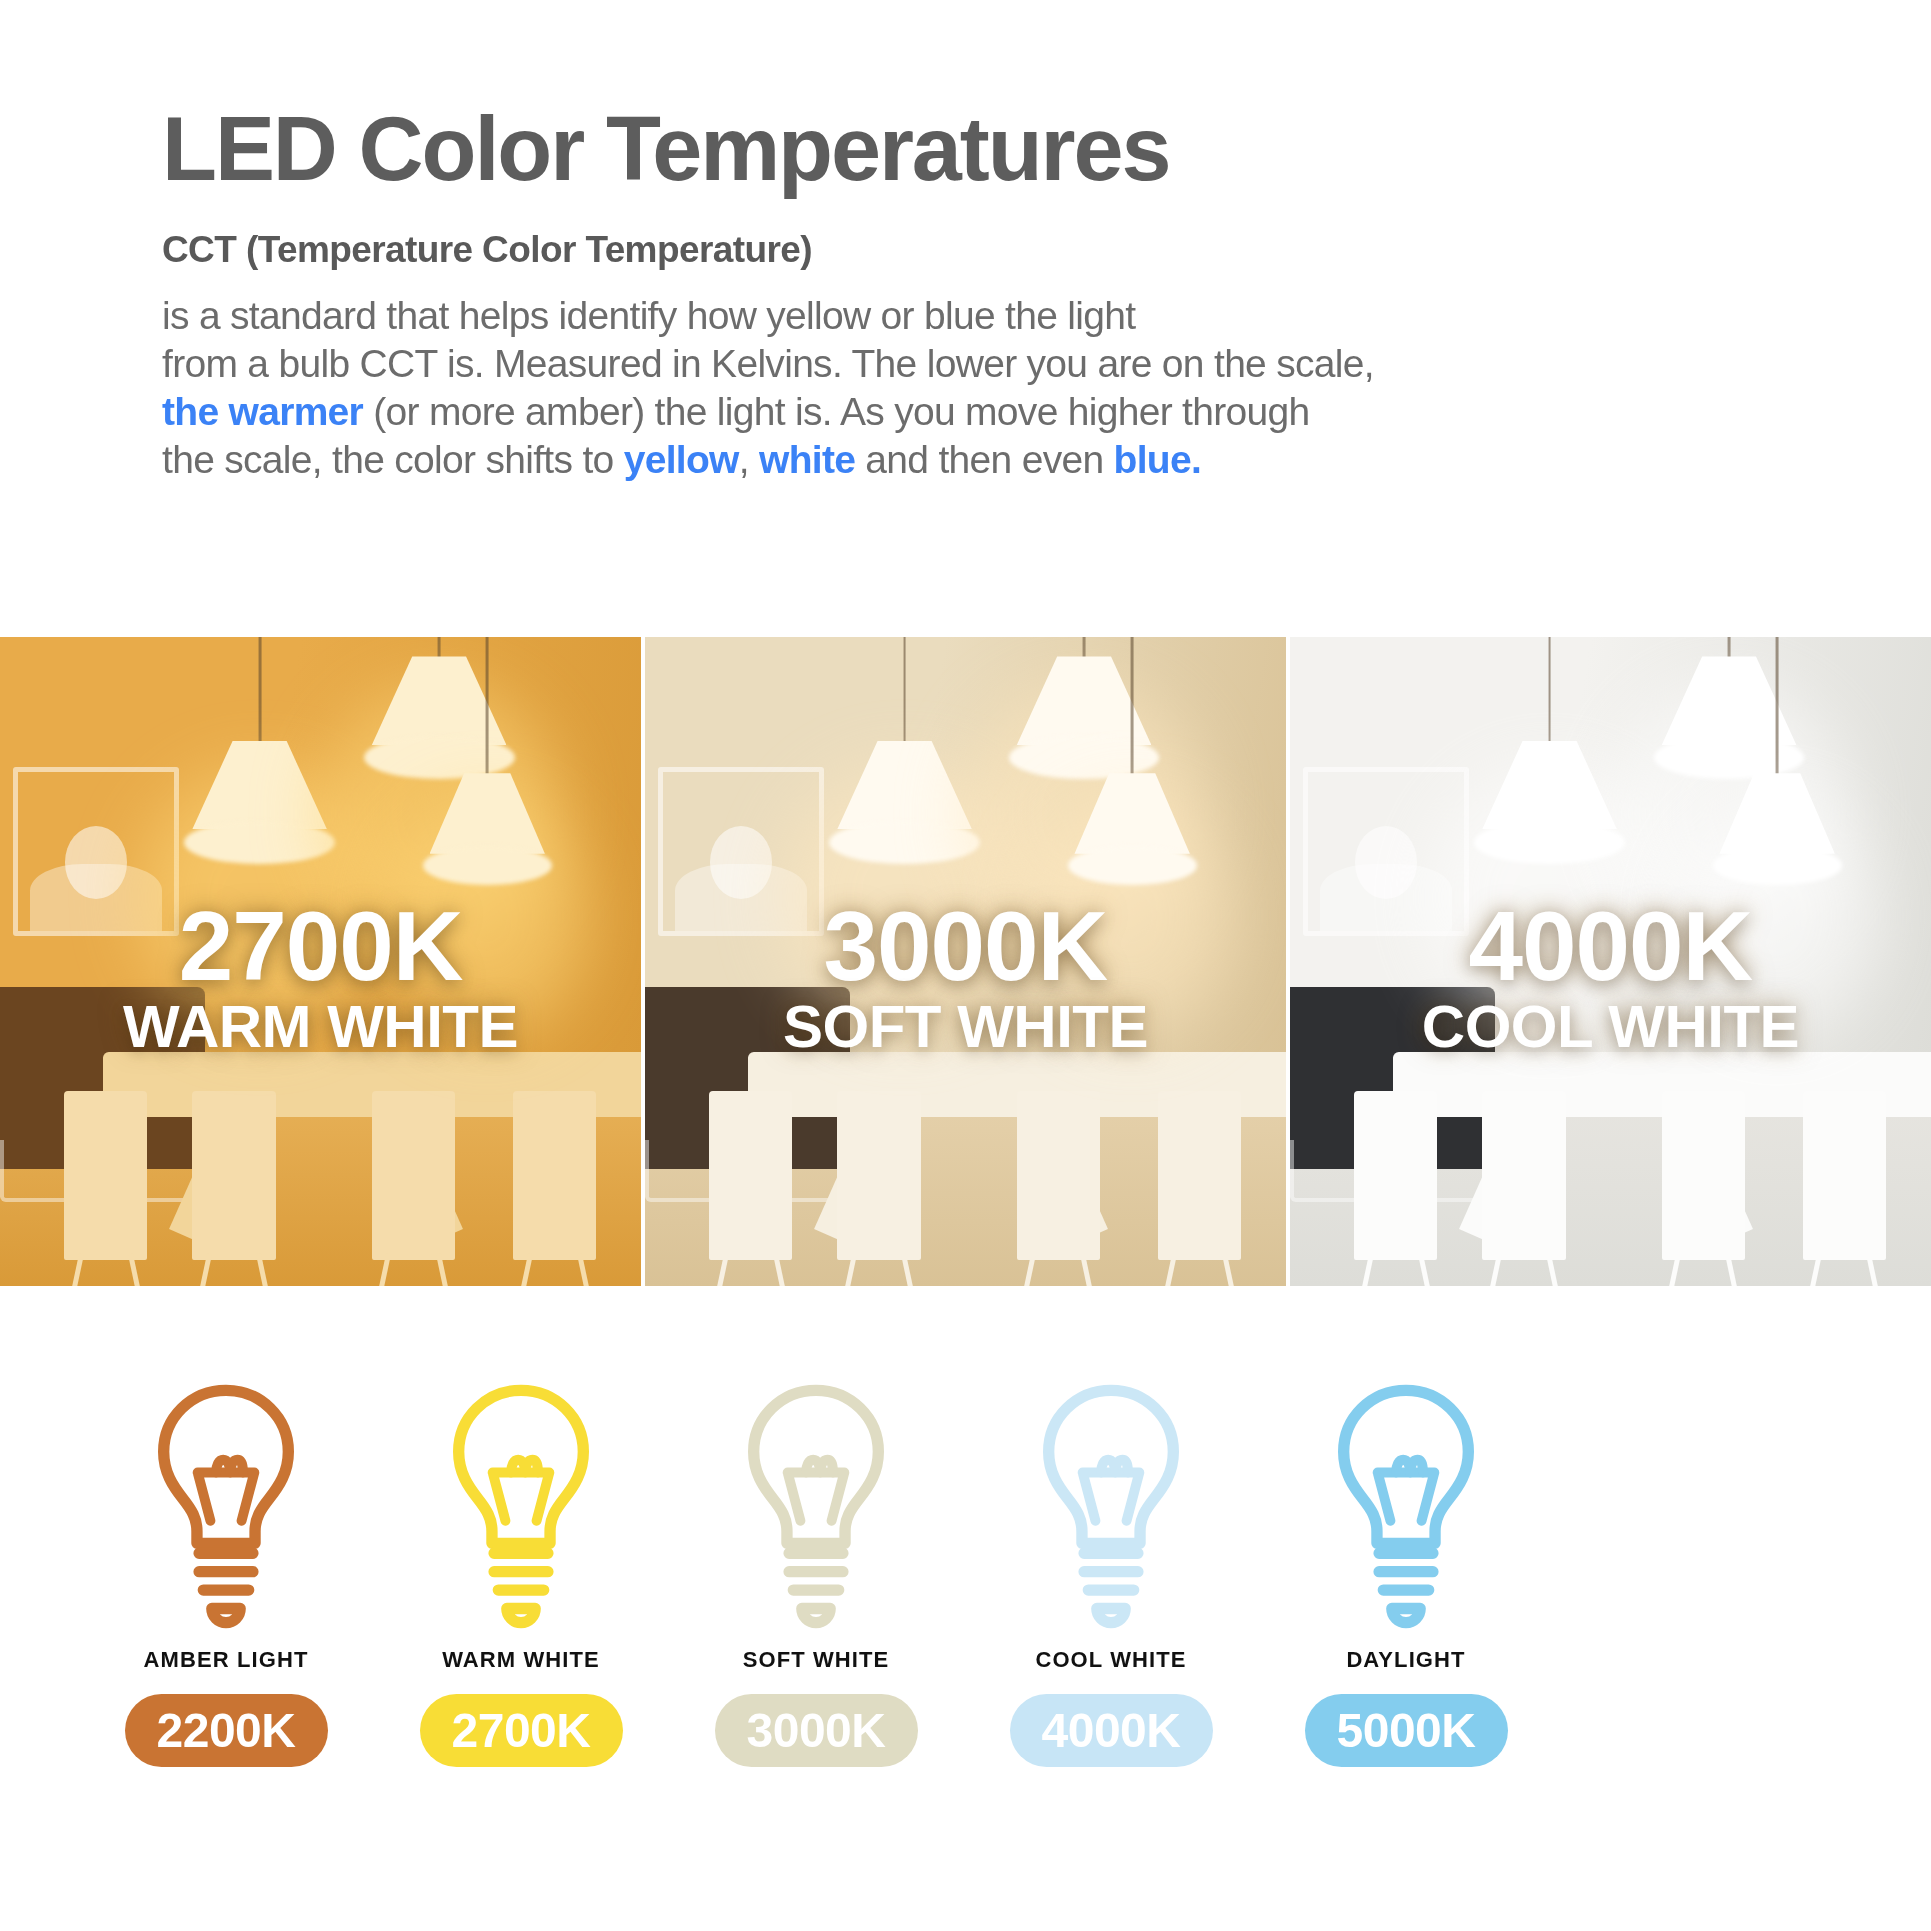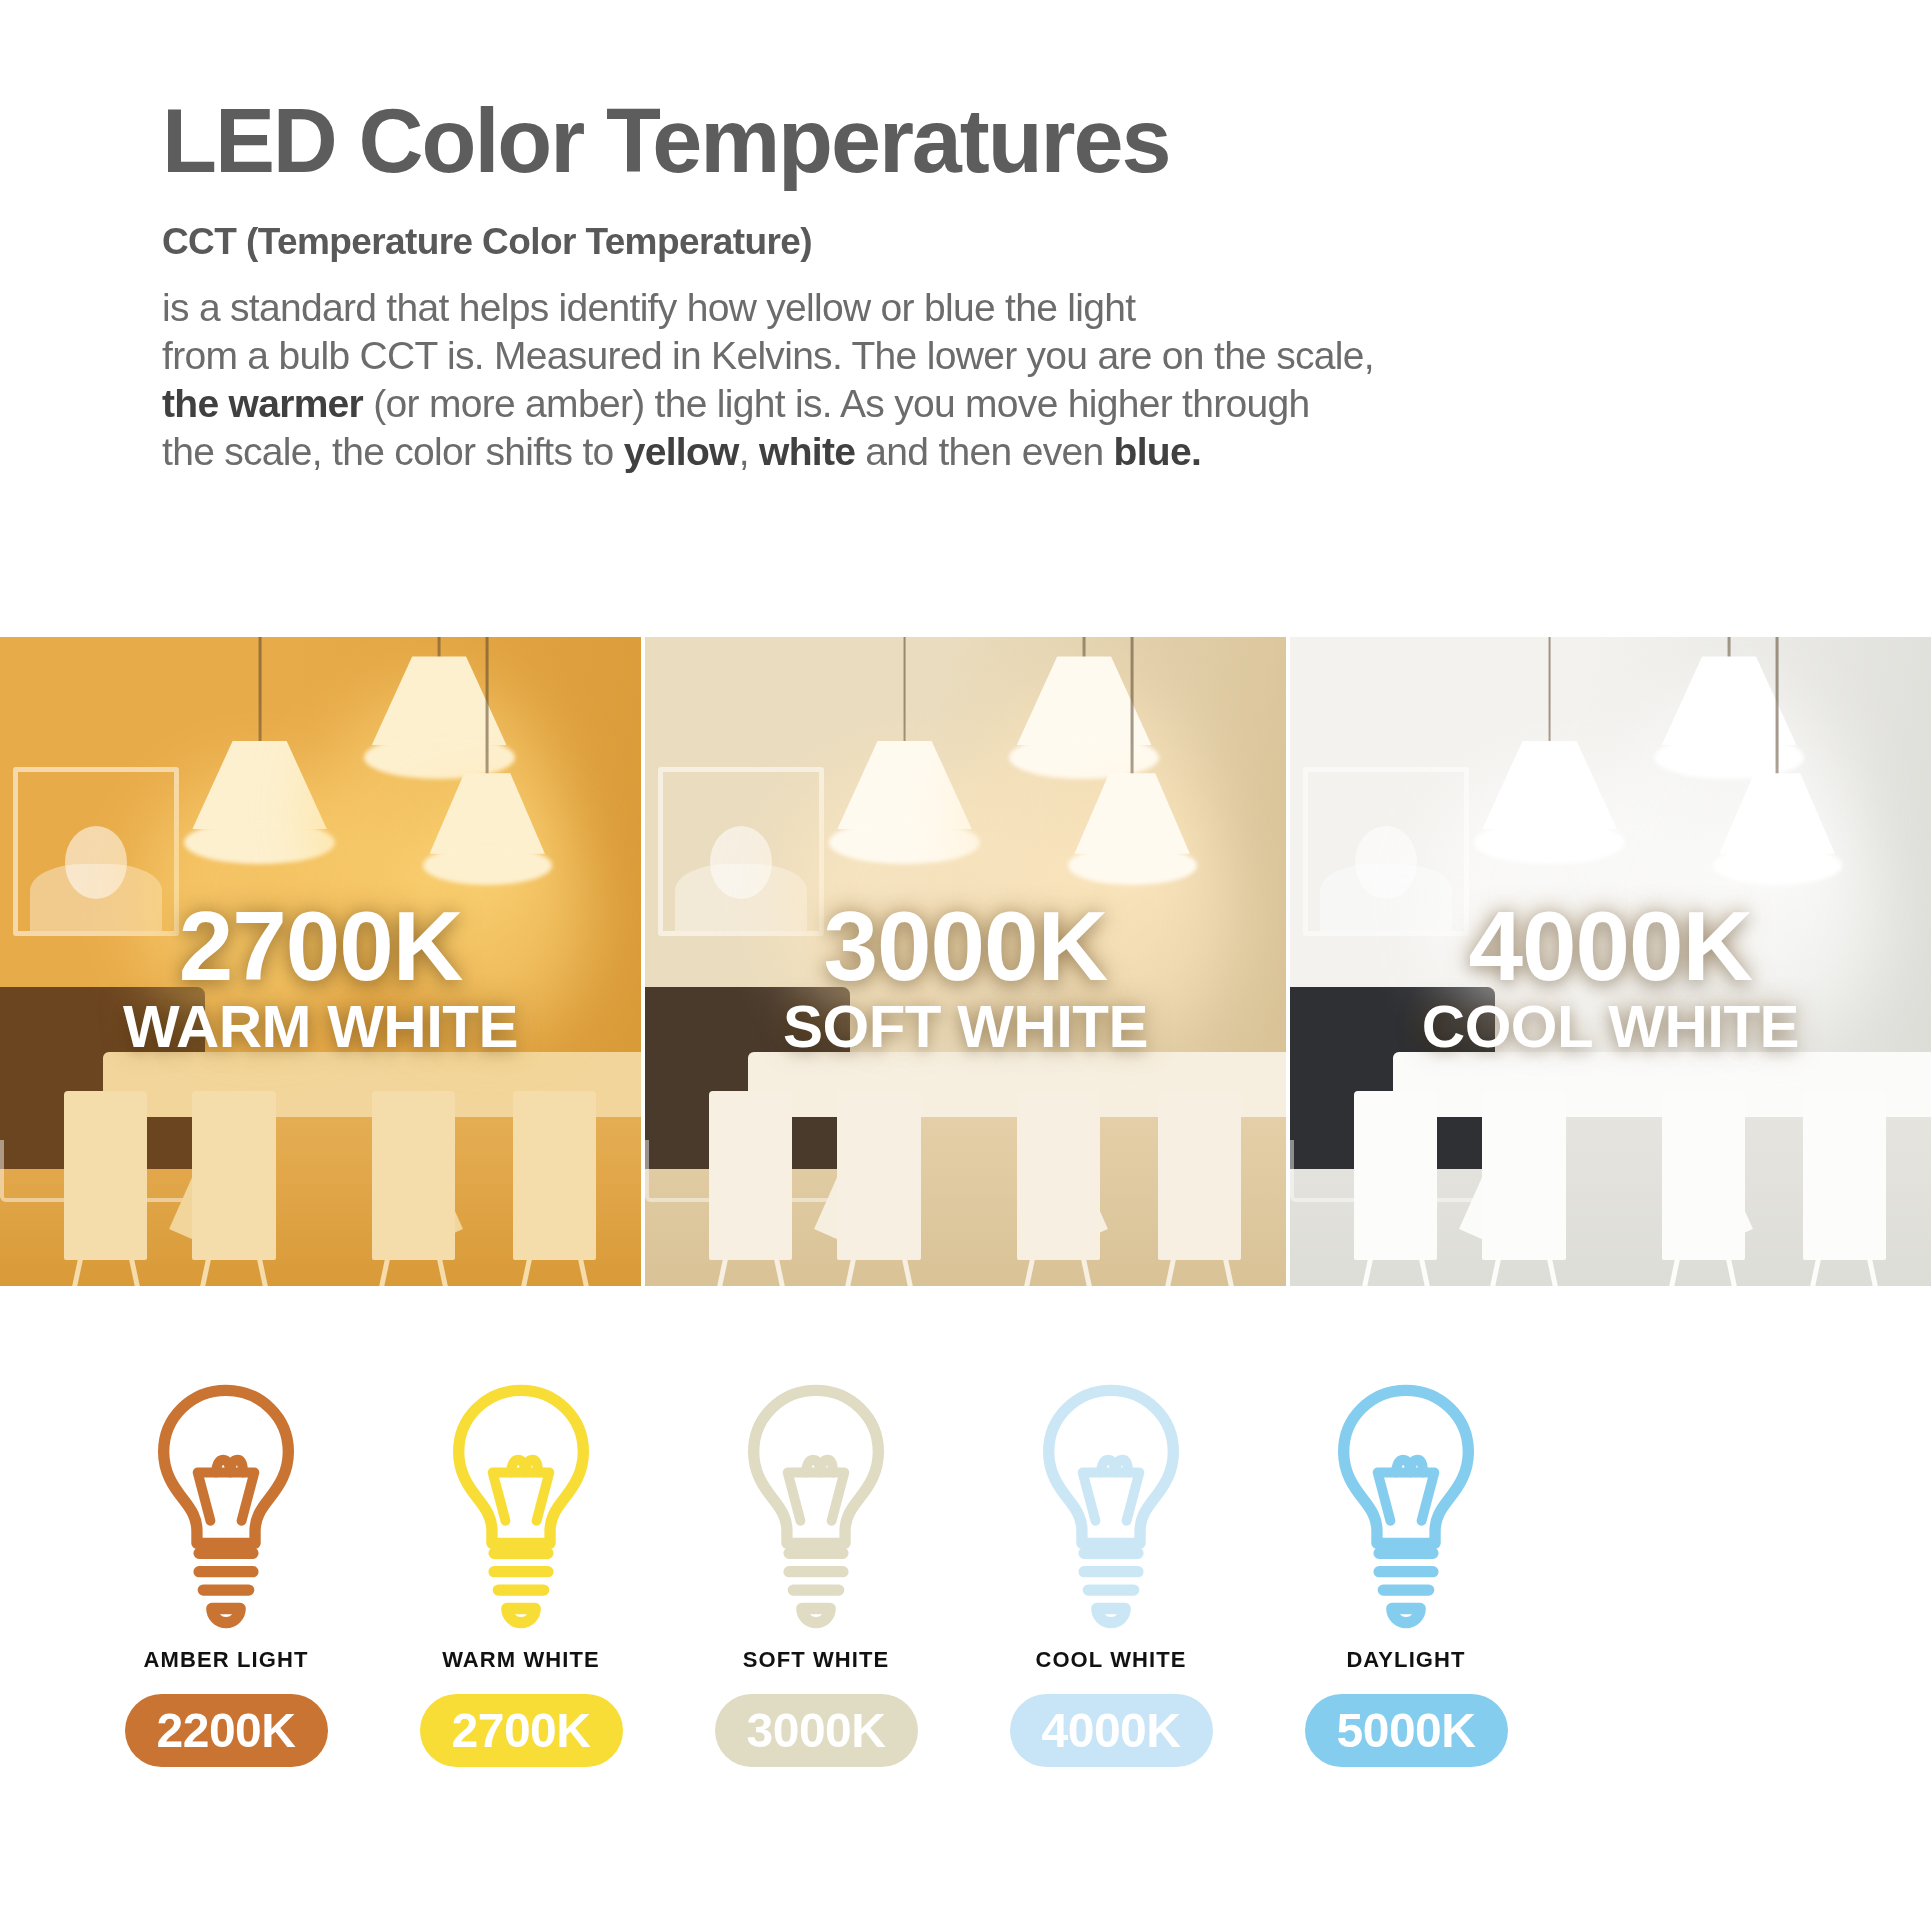--- a/index.html
+++ b/index.html
@@ -5,38 +5,38 @@
   * { box-sizing: border-box; margin: 0; padding: 0; }
   html, body {
     width: 1931px; height: 1931px;
     background: #ffffff;
     font-family: "Liberation Sans", sans-serif;
     overflow: hidden;
   }
   .page { position: relative; width: 1931px; height: 1931px; background:#fff; }
 
   
-  .header { position:absolute; left:162px; top:96px; width:1661px; }
+  .header { position:absolute; left:162px; top:104px; width:1661px; }
   .title {
     font-size: 90px; font-weight: 700; color:#5d5d5d;
     letter-spacing: -2.1px; line-height: 1.0;
     font-family: "Liberation Sans", sans-serif;
   }
   .subhead {
     margin-top: 37px;
     font-size: 37px; font-weight: 700; color:#595959;
     letter-spacing: -0.6px; line-height: 1.0;
   }
   .para {
     margin-top: 15.4px;
     font-size: 39px; font-weight: 400; color:#6c6c6c;
     line-height: 1.23; letter-spacing: -0.7px;
     max-width: 1593px;
   }
-  .para b { font-weight:700; color:#404040; }
+  .para b { font-weight:700; color:#3b82f6; }
 
   
   .strip {
     position:absolute; left:0; top:637px; width:1931px; height:649px;
     display:flex;
   }
   .panel { position:relative; flex:1 1 0; overflow:hidden; }
   .panel + .panel { margin-left:3.9px; }
 
   

